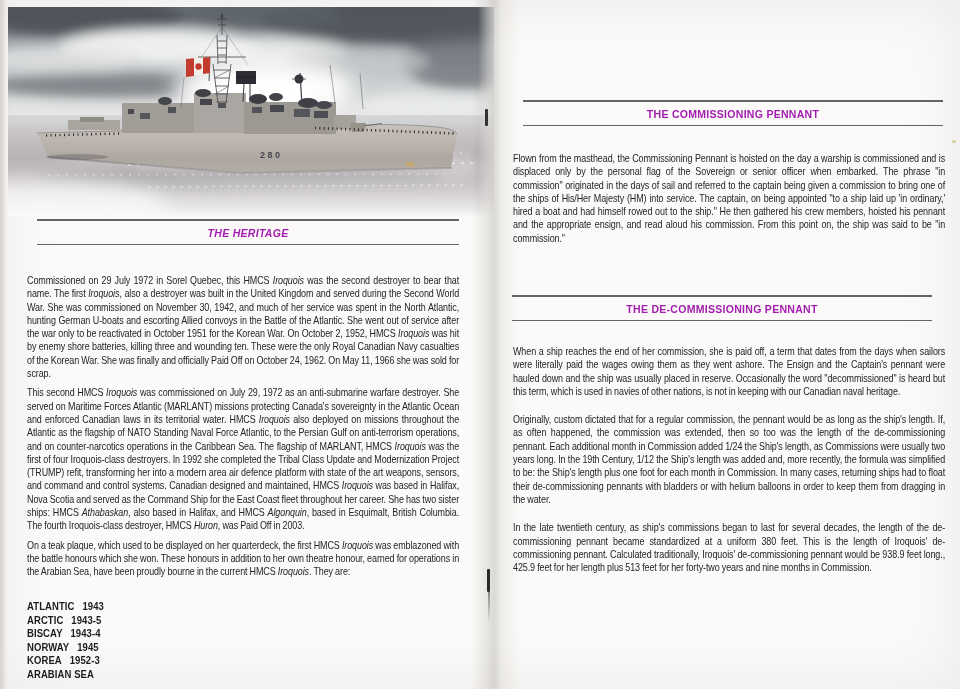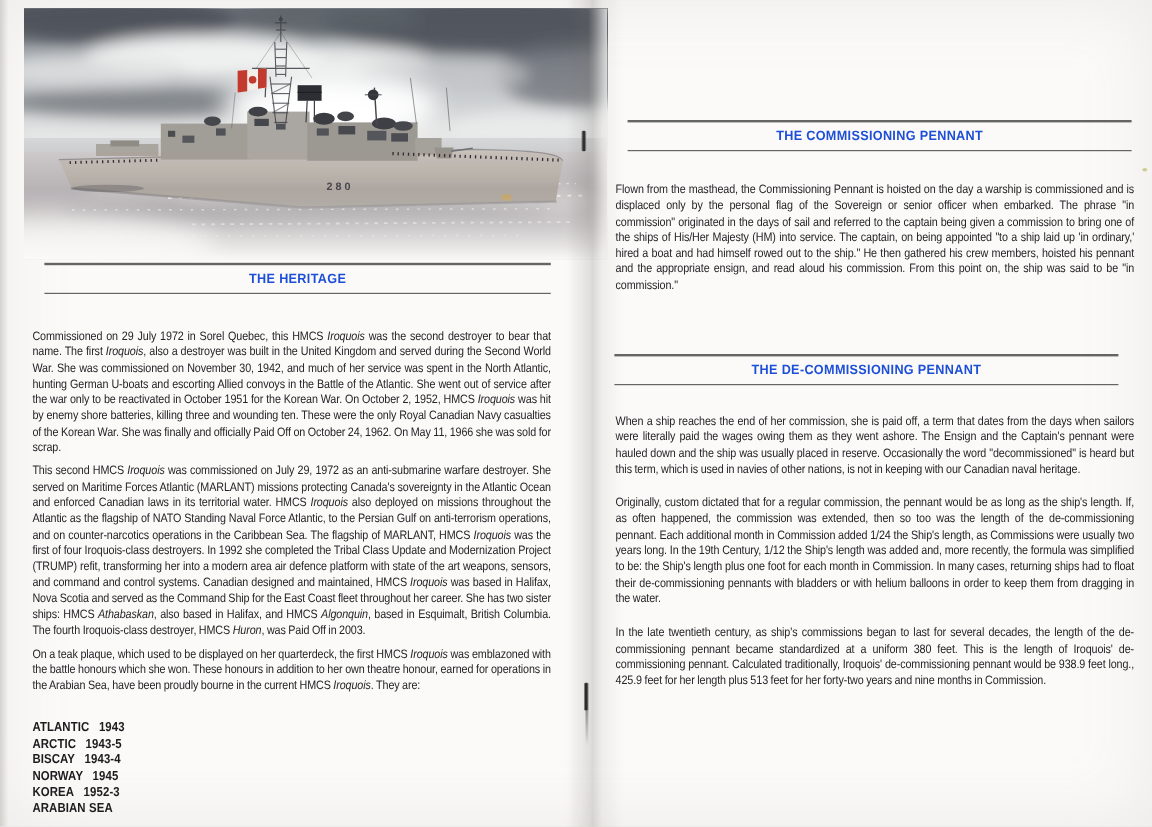--- a/index.html
+++ b/index.html
@@ -6,28 +6,28 @@
   .sheet{
     position:relative;width:960px;height:689px;overflow:hidden;
     background:#fbfaf8;
     font-family:"Liberation Sans", sans-serif;
     box-shadow:inset 0 0 60px rgba(150,145,140,0.14);
   }
   .edge-shade{position:absolute;left:0;top:0;width:7px;height:689px;
     background:linear-gradient(90deg,rgba(140,136,132,0.30),rgba(140,136,132,0));}
   .gutter-shadow{position:absolute;left:472px;top:0;width:48px;height:689px;
     background:linear-gradient(90deg,rgba(120,115,110,0) 0%,rgba(120,115,110,0.16) 34%,rgba(105,100,96,0.22) 46%,rgba(140,135,130,0.10) 62%,rgba(140,135,130,0) 100%);}
-  .photo{position:absolute;left:20px;top:7px;width:486px;height:209px;}
+  .photo{position:absolute;left:8px;top:7px;width:486px;height:209px;}
   .photo svg{display:block;}
 
-  .heading-block{position:absolute;text-align:center;color:#1d4ed8;}
+  .heading-block{position:absolute;text-align:center;color:#a21caf;}
   .heading-rule{height:1.5px;background:#4a4a4a;opacity:0.85;}
   .heading-title{font-weight:bold;font-size:11.2px;letter-spacing:0.3px;
     padding:6px 0 5px 0;display:block;transform:scaleX(0.94);}
-  .hb-left{left:37px;top:219px;width:422px;}
+  .hb-left{left:37px;top:219px;width:422px;font-style:italic;}
   .hb-r1{left:523px;top:100px;width:420px;}
   .hb-r2{left:512px;top:295px;width:420px;}
 
   .copy{position:absolute;width:491px;transform:scaleX(0.88);transform-origin:top left;
     color:#242428;font-size:10.2px;line-height:13.3px;text-align:justify;
     letter-spacing:-0.1px;word-spacing:-0.3px;}
   .copy p{margin:0;}
   .copy-left{left:27px;}
   .copy-right{left:513px;}
   .c-lp{top:274px;} .c-lp p{margin-bottom:6px;}

